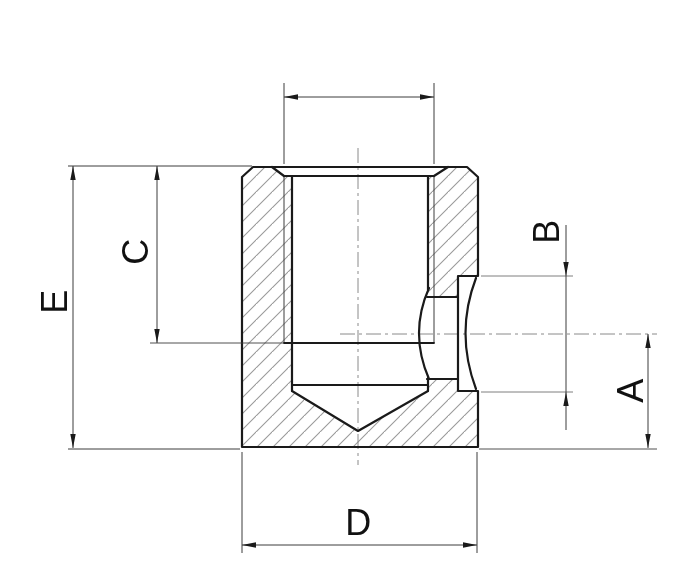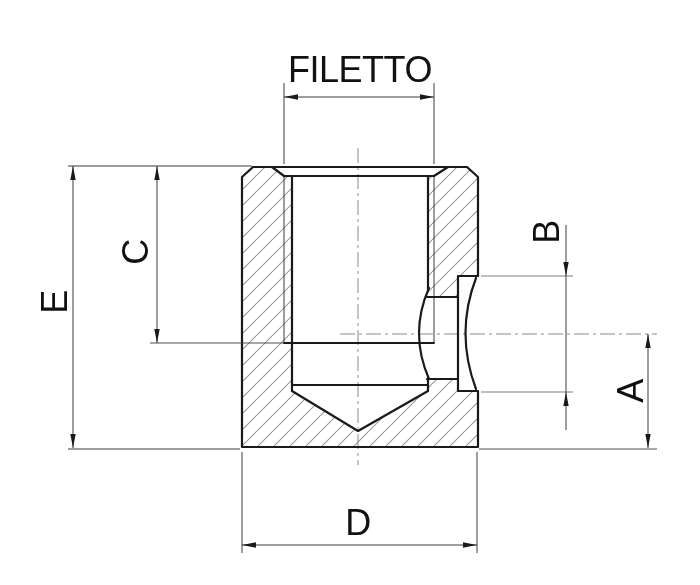--- a/index.html
+++ b/index.html
@@ -94,19 +94,18 @@
       </g>
 
       <g>
         <path d="M242,452 L242,553 M477,452 L477,553"></path>
         <path d="M242,545 L477,545"></path>
         <path d="M242,545 L256,542.3 L256,547.7 Z M477,545 L463,542.3 L463,547.7 Z" fill="#1a1a1a" stroke="none"></path>
       </g>
     </g>
   </svg>
 
-  <div class="dim-label" style="left:360px;top:70px;">FILETTO</div>
   <div class="dim-label vert" style="left:55px;top:302px;">E</div>
   <div class="dim-label vert" style="left:136px;top:252px;">C</div>
   <div class="dim-label vert" style="left:547px;top:232px;">B</div>
   <div class="dim-label vert" style="left:631px;top:391px;">A</div>
   <div class="dim-label" style="left:358px;top:523px;">D</div>
 </div>
 
 </body></html>

